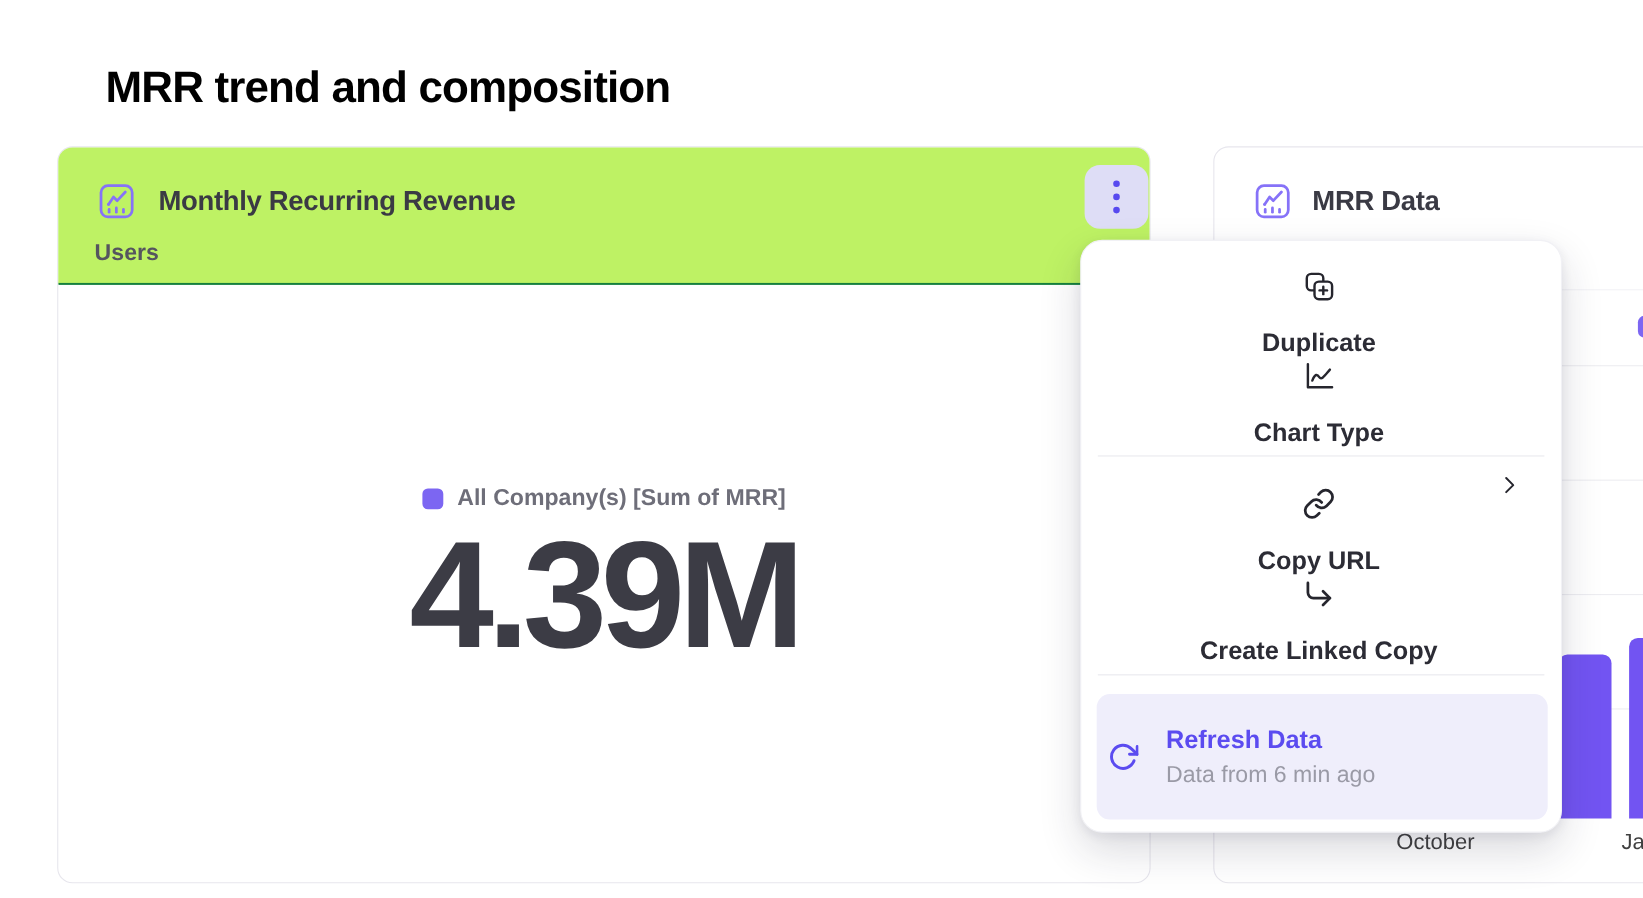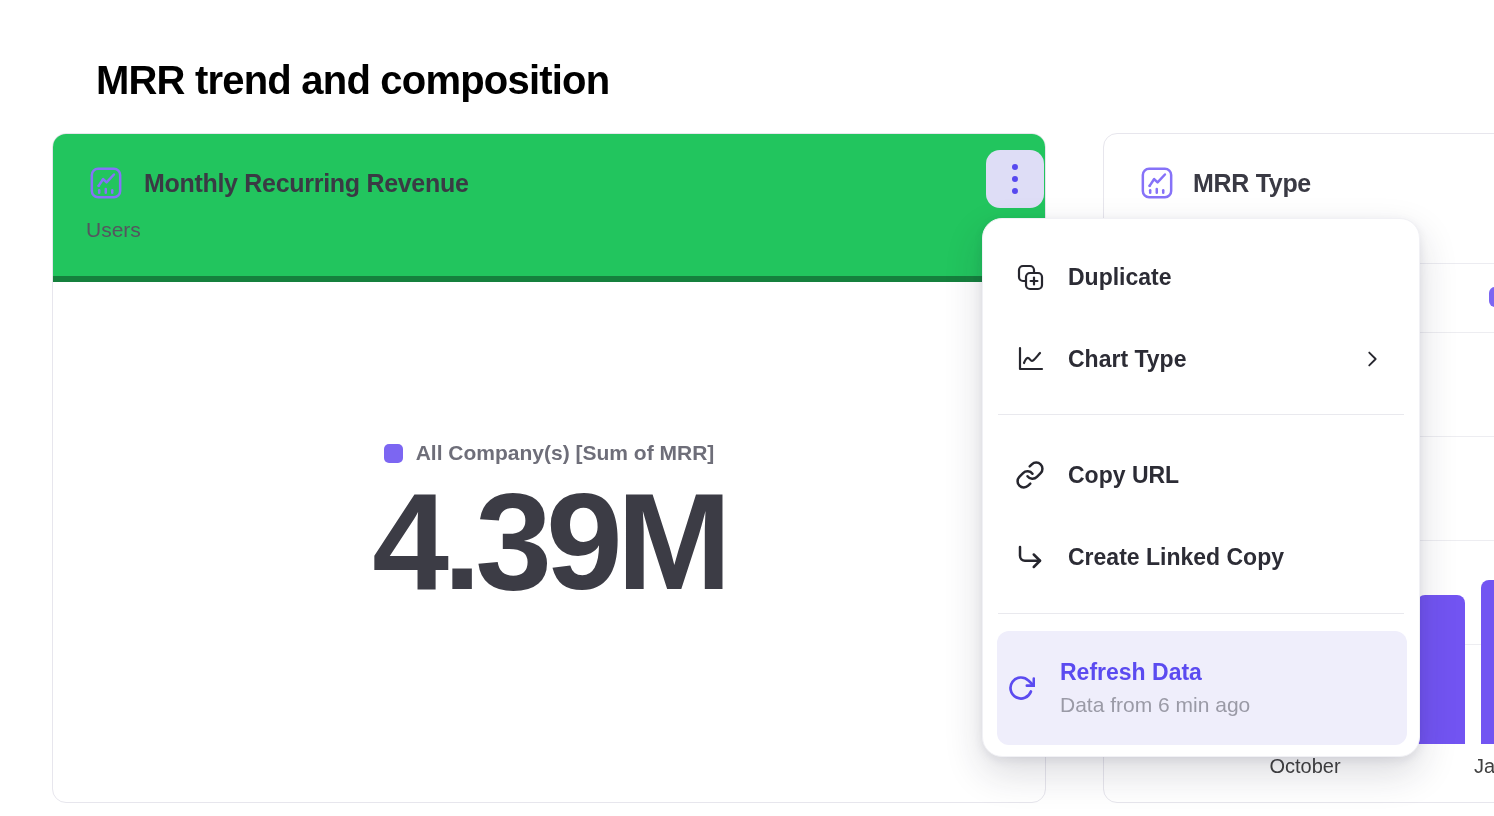--- a/index.html
+++ b/index.html
@@ -16,32 +16,32 @@
 
   .card {
     position: absolute; top: 133px; height: 670px; background: #fff;
     border: 1px solid #e7e6ed; border-radius: 14px;
   }
   .card-left  { left: 52px;  width: 994px; }
   .card-right { left: 1103px; width: 470px; }
 
   
   .card-header {
-    position: absolute; left: 0; right: 0; top: 0; height: 148px;
-    background: #22c55e; border-bottom: 6px solid #15803d;
+    position: absolute; left: 0; right: 0; top: 0; height: 125px;
+    background: #bef264; border-bottom: 2px solid #15803d;
     border-radius: 13px 13px 0 0;
   }
   .hdr-icon { position: absolute; left: 36px; top: 32px; width: 34px; height: 34px; }
   .hdr-title {
     position: absolute; left: 91px; top: 35px;
     font-size: 25px; font-weight: 700; color: #3a3a44; letter-spacing: -0.3px;
   }
   .hdr-sub {
     position: absolute; left: 33px; top: 84px;
-    font-size: 21px; font-weight: 400; color: #55555f;
+    font-size: 21px; font-weight: 700; color: #55555f;
   }
   .kebab-btn {
     position: absolute; left: 933px; top: 16px; width: 58px; height: 58px;
     background: #deddf6; border: none; border-radius: 14px; cursor: pointer;
     display: flex; flex-direction: column; align-items: center; justify-content: center; gap: 6px;
   }
   .kebab-btn i { width: 6px; height: 6px; border-radius: 50%; background: #5749ef; }
 
   .legend-row {
     position: absolute; left: 0; right: 0; top: 307px;
@@ -67,21 +67,21 @@
 
   
   .menu {
     position: absolute; left: 982px; top: 218px; width: 438px; height: 539px;
     background: #fff; border: 1px solid #f1f1f5; border-radius: 20px; z-index: 10;
     box-shadow: 0 16px 38px rgba(28,28,58,.16), 0 3px 10px rgba(28,28,58,.08);
   }
   .m-row {
     position: absolute; left: 32px; right: 36px; height: 64px;
     display: flex; align-items: center; gap: 23px; cursor: pointer;
-    font-size: 23px; font-weight: 600; color: #2c2c35;
+    font-size: 23px; font-weight: 600; color: #2c2c35; flex-direction: column;
   }
   .m-row svg { flex: none; }
   .m-chevron { margin-left: auto; }
   .m-div { position: absolute; left: 15px; right: 15px; height: 1px; background: #e9e9ee; }
   .m-refresh {
     position: absolute; left: 14px; top: 412px; width: 410px; height: 114px;
     background: #efeefb; border-radius: 12px; cursor: pointer;
     display: flex; align-items: center; gap: 25px; padding-left: 10px;
   }
   .m-refresh-texts { display: flex; flex-direction: column; gap: 7px; }
@@ -136,21 +136,21 @@
     </div>
   <div class="card-header" style="background:transparent;">
     <svg class="hdr-icon ico-purple" viewBox="0 0 30 30">
       <rect x="2.5" y="2.5" width="25" height="25" rx="5.5"></rect>
       <path d="M8.5 17.5 L12.5 11.5 L15.5 14.5 L22 7.5"></path>
       <circle cx="8.5" cy="17.5" r="1.1" fill="#8672f8" stroke="none"></circle>
       <path d="M9 21.5v2.2"></path>
         <path d="M14.8 20.3v3.4"></path>
         <path d="M20.5 21.5v2.2"></path>
     </svg>
-    <div class="hdr-title" style="left:89px;">MRR Type</div>
+    <div class="hdr-title" style="left:89px;">MRR Data</div>
   </div>
 </div>
 
 <div class="menu">
 
   <div class="m-row" style="top:26px;">
     <svg class="ico" width="30" height="30" viewBox="0 0 30 30">
       <rect x="4" y="4" width="15" height="15" rx="4"></rect>
       <rect x="11" y="11" width="16" height="16" rx="4" fill="#ffffff"></rect>
       <path d="M19 15.6v6.8"></path>

